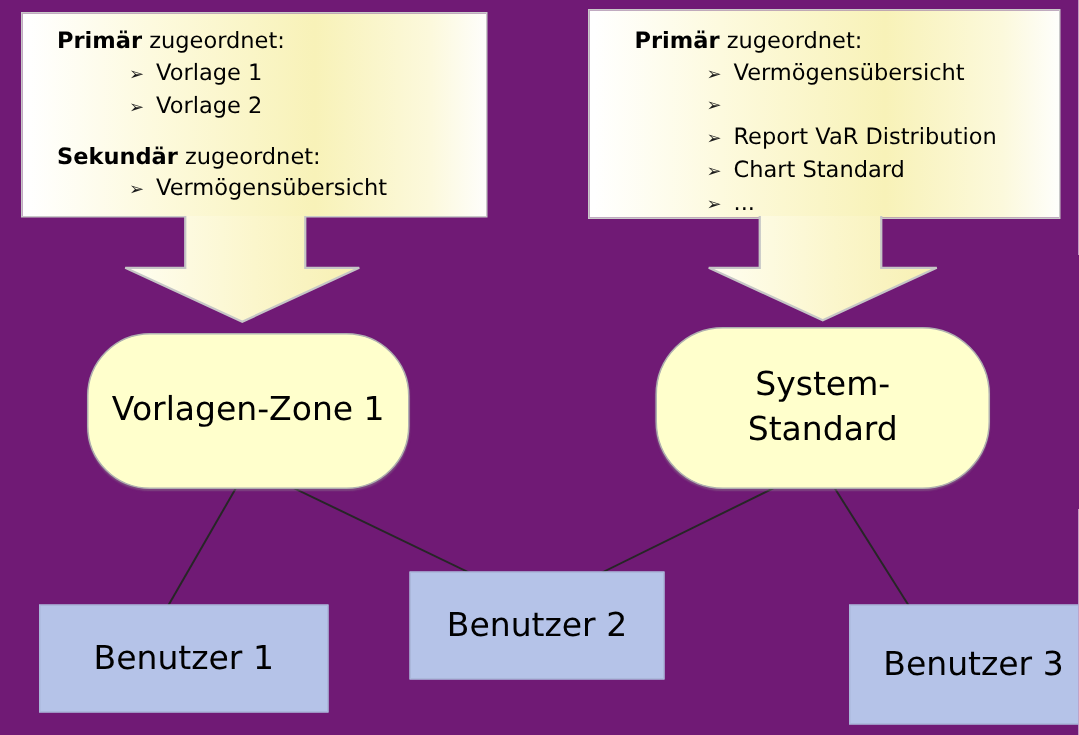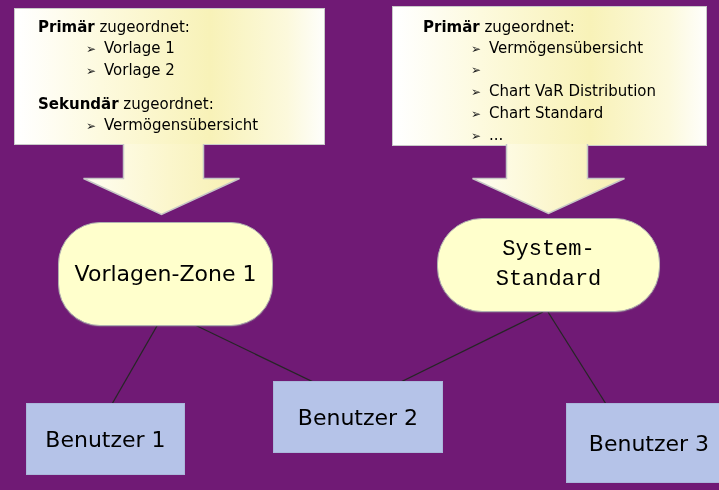--- a/index.html
+++ b/index.html
@@ -69,35 +69,35 @@
     display: flex;
     flex-direction: column;
     align-items: center;
     justify-content: center;
     font-size: 22px;
     line-height: 30px;
     text-align: center;
     z-index: 3;
   }
   .zone-left  { left: 58px;  top: 222px; width: 215px; height: 104px; border-radius: 42px; }
-  .zone-right { left: 437px; top: 218px; width: 223px; height: 94px; border-radius: 45px; font-family: Liberation Mono, monospace; }
+  .zone-right { left: 437px; top: 218px; width: 223px; height: 108px; border-radius: 45px; }
 
   
   .user-box {
     position: absolute;
     box-sizing: border-box;
     background: #b5c3e8;
     border: 1px solid #aab7da;
     display: flex;
     align-items: center;
     justify-content: center;
     font-size: 22px;
     z-index: 3;
   }
-  .user-1 { left: 26px;  top: 403px; width: 159px; height: 72px; }
+  .user-1 { left: 26px;  top: 403px; width: 193px; height: 72px; }
   .user-2 { left: 273px; top: 381px; width: 170px; height: 72px; }
   .user-3 { left: 522px; top: 403px; width: 166px; height: 80px; margin-left: 44px; }
 </style>
 </head>
 <body>
 
 <div class="canvas">
 
   <div class="note-box note-left">
     <div class="note-section">
@@ -109,21 +109,21 @@
       <div class="note-header"><span class="hb">Sekundär</span><span> zugeordnet:</span></div>
       <div class="note-item"><span class="bullet-glyph">➢</span><span>Vermögensübersicht</span></div>
     </div>
   </div>
 
   <div class="note-box note-right">
     <div class="note-section">
       <div class="note-header"><span class="hb">Primär</span><span> zugeordnet:</span></div>
       <div class="note-item"><span class="bullet-glyph">➢</span><span>Vermögensübersicht</span></div>
       <div class="note-item"><span class="bullet-glyph">➢</span></div>
-      <div class="note-item"><span class="bullet-glyph">➢</span><span>Chart VaR Distribution</span></div>
+      <div class="note-item"><span class="bullet-glyph">➢</span><span>Report VaR Distribution</span></div>
       <div class="note-item"><span class="bullet-glyph">➢</span><span>Chart Standard</span></div>
       <div class="note-item"><span class="bullet-glyph">➢</span><span>...</span></div>
     </div>
   </div>
 
   <svg class="layer" width="719" height="490" viewBox="0 0 719 490">
     <defs>
       <linearGradient id="arrowGrad" x1="0" y1="0" x2="1" y2="0">
         <stop offset="0" stop-color="#fffef2"></stop>
         <stop offset="0.55" stop-color="#fbf6cc"></stop>

